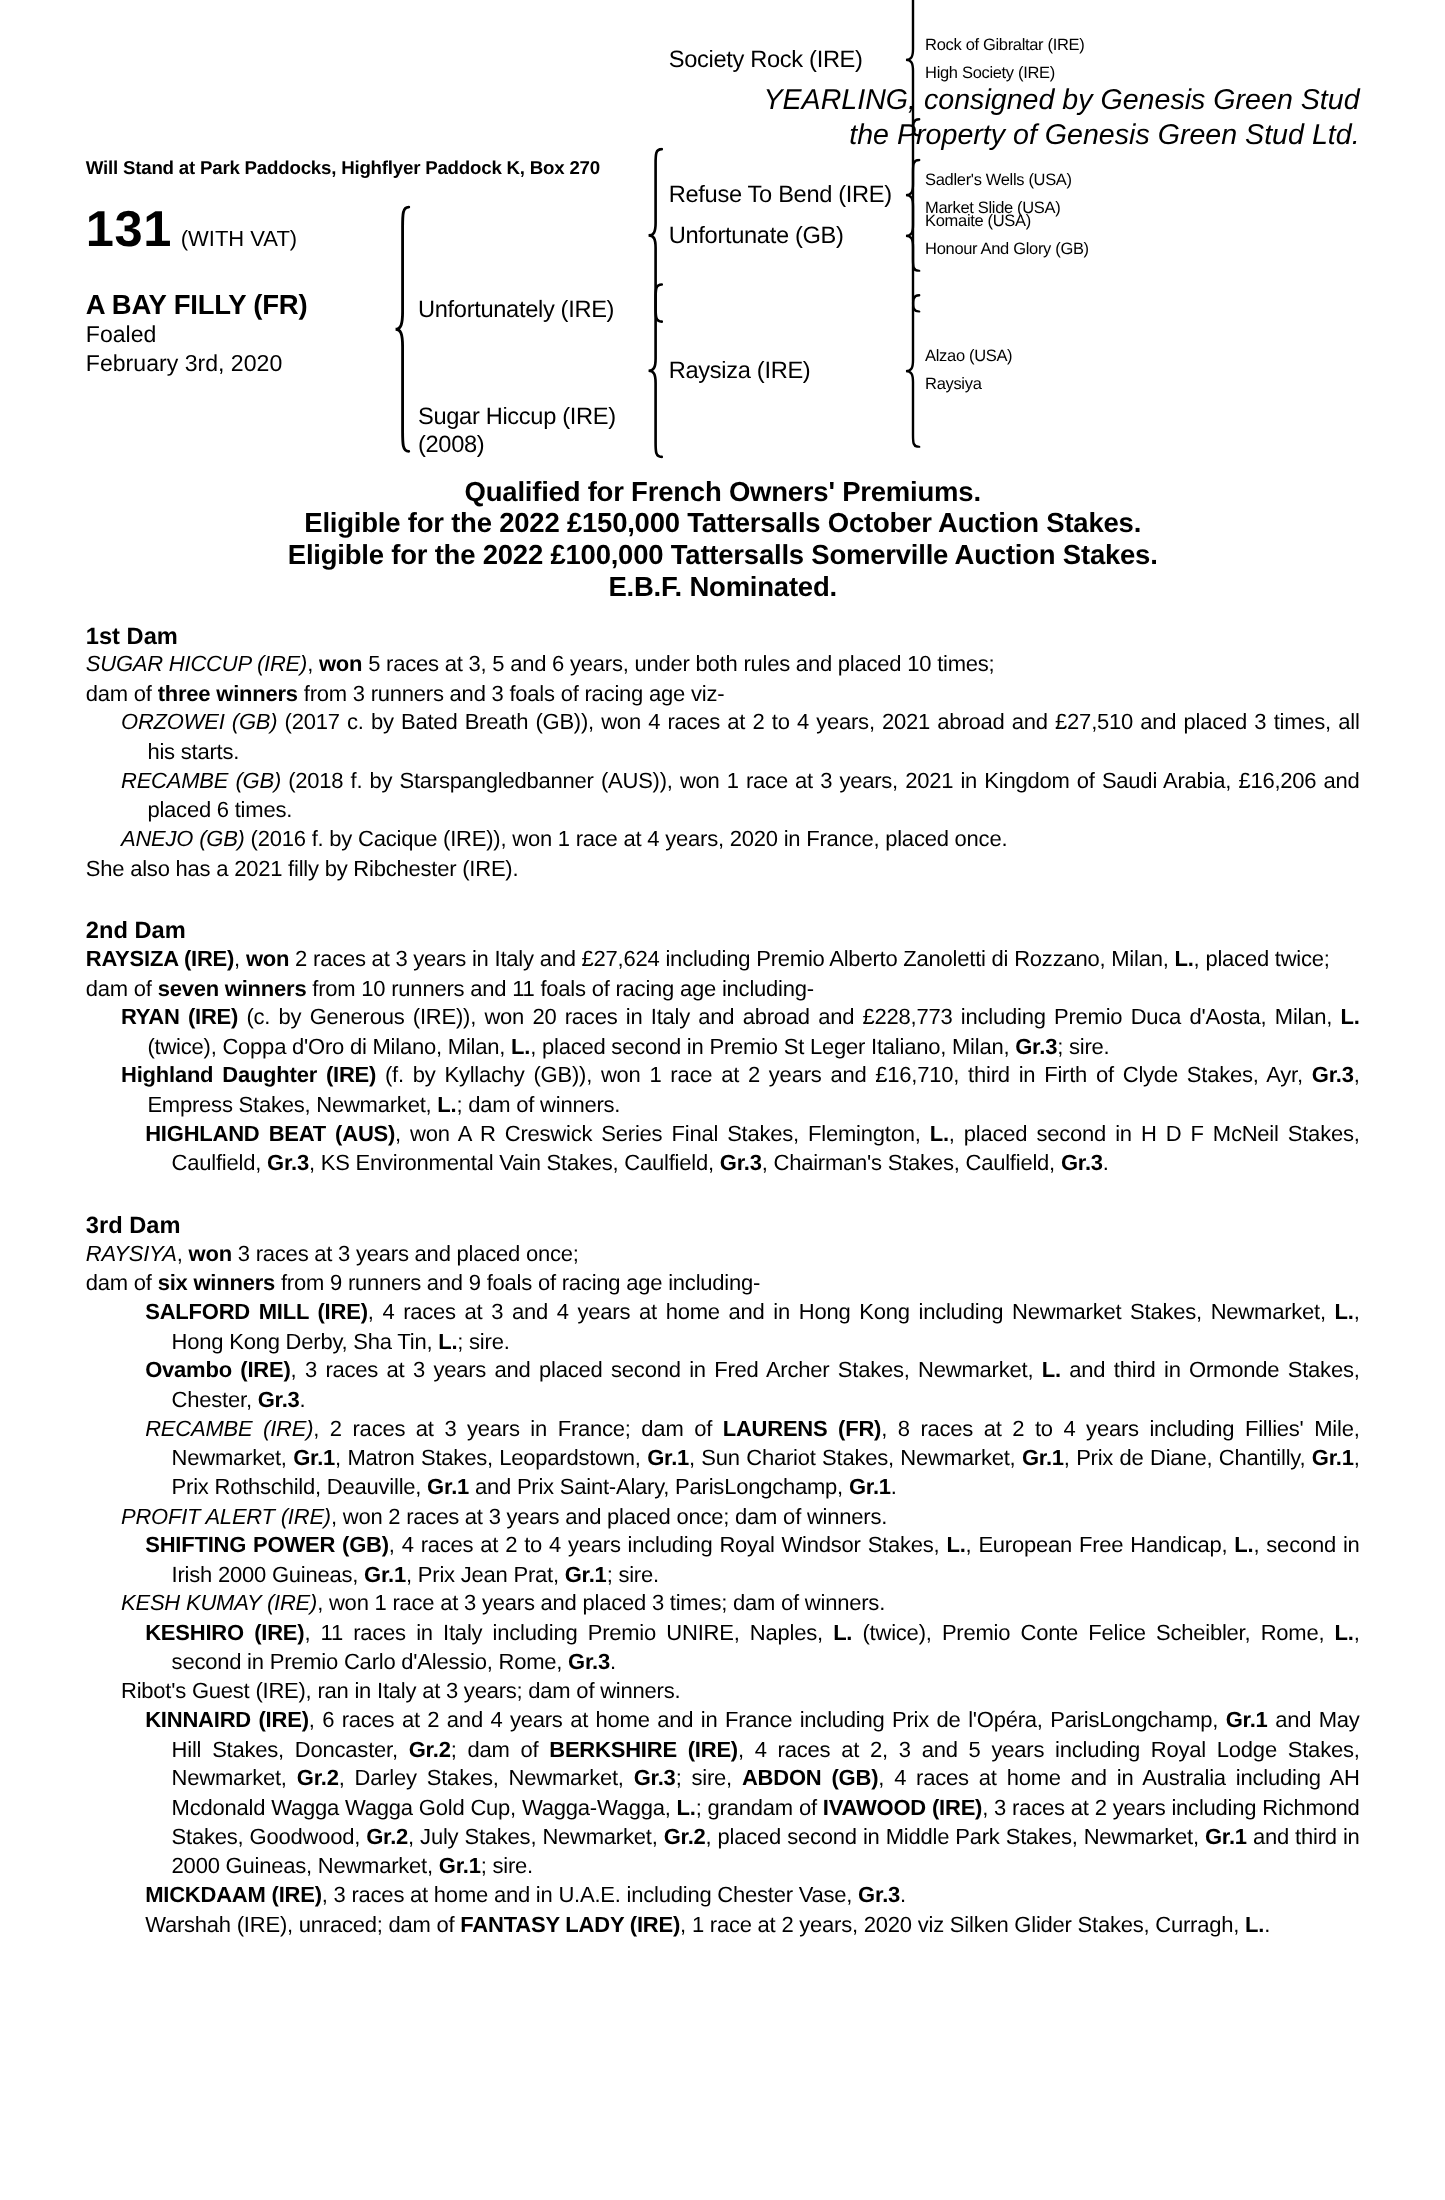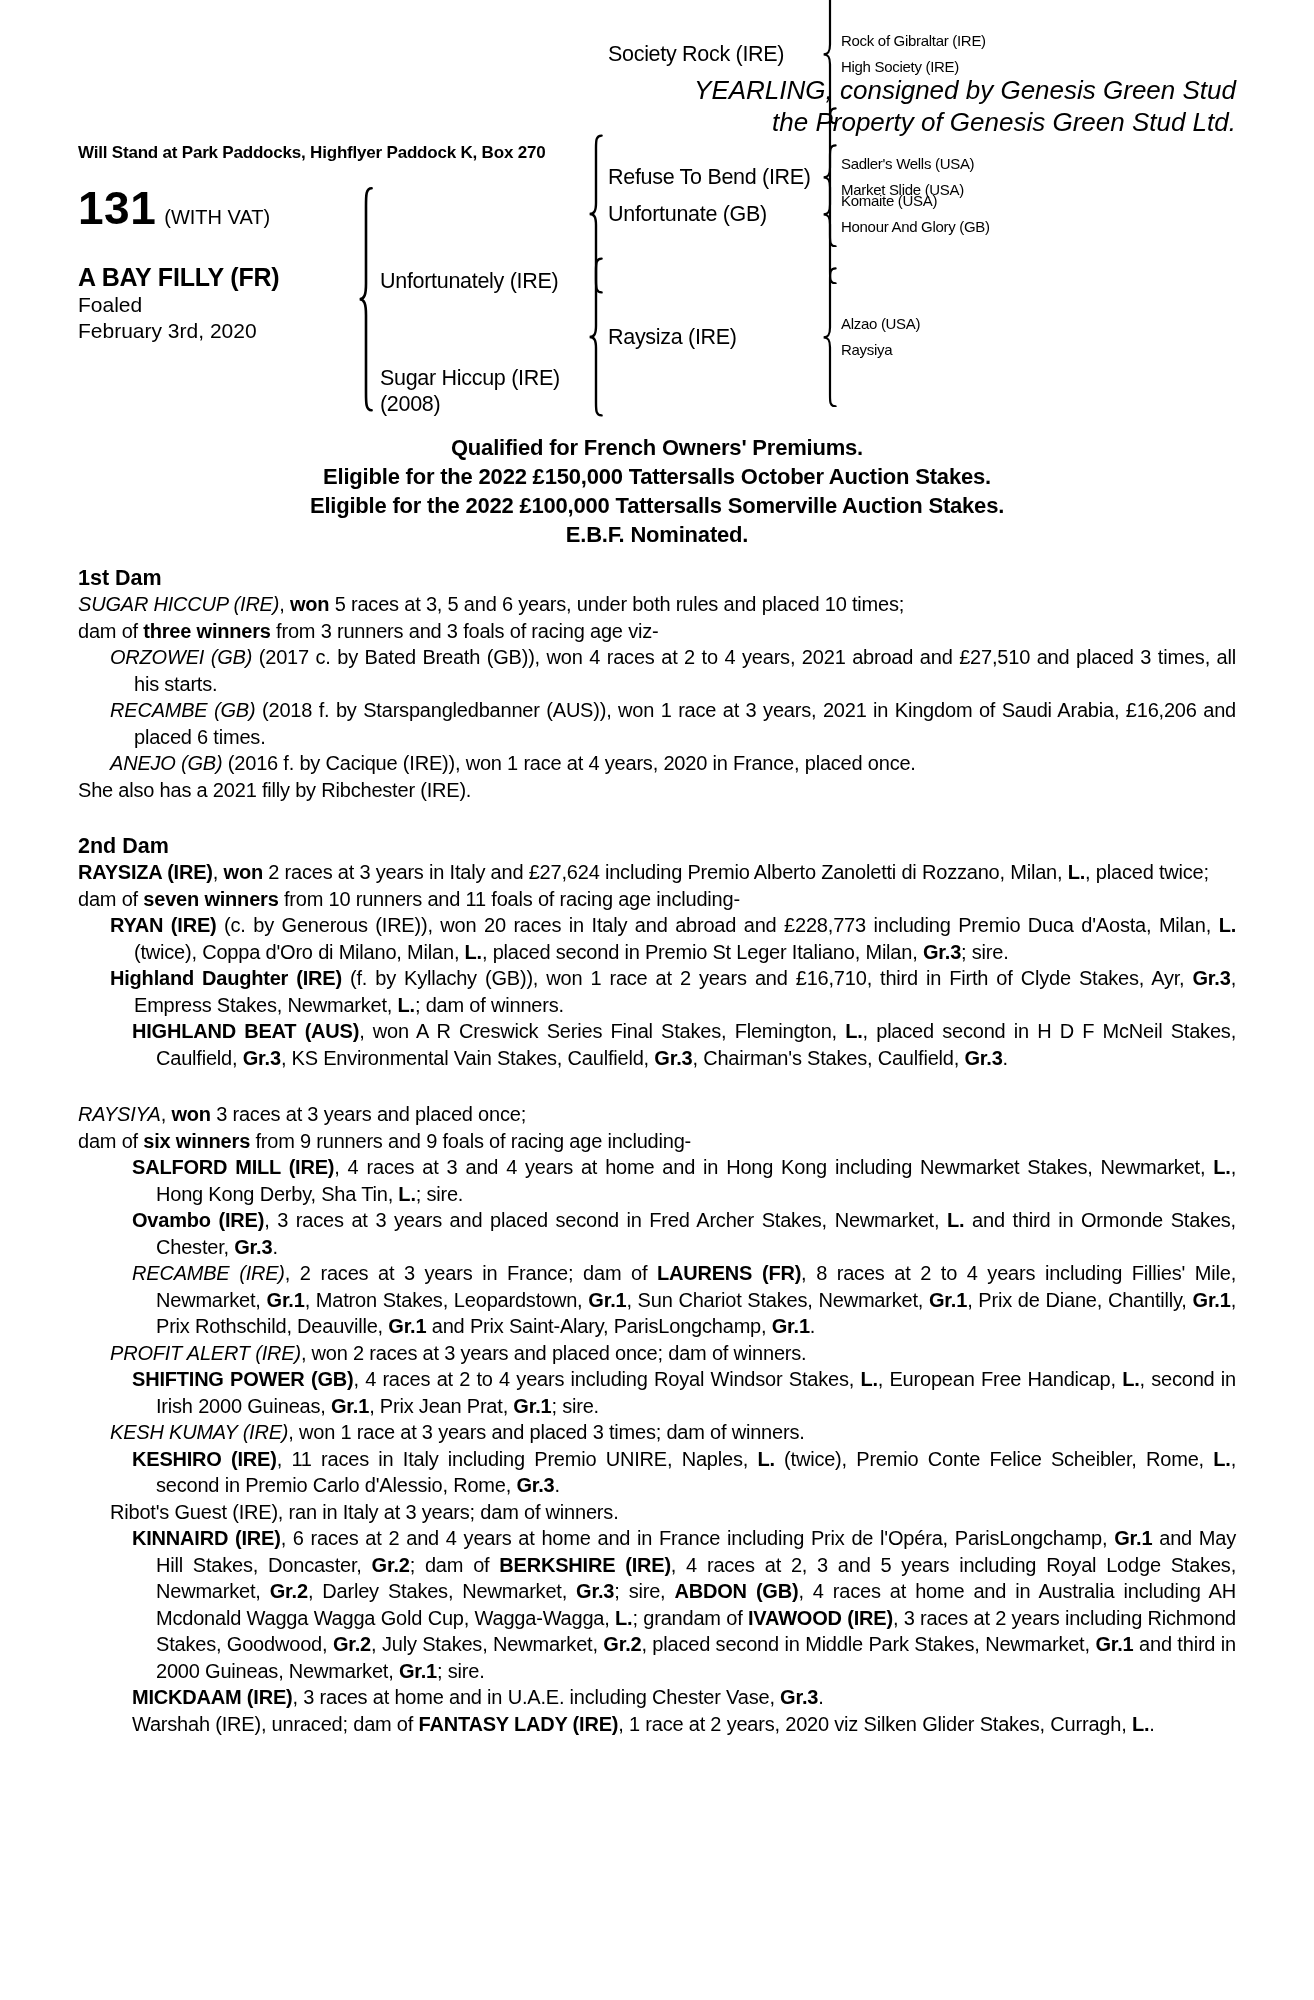--- a/index.html
+++ b/index.html
@@ -30,21 +30,21 @@
   .gen1-name{width:208px;flex:0 0 auto;font-size:21.5px;line-height:26px;display:flex;
              flex-direction:column;justify-content:center;padding-left:6px;letter-spacing:-0.3px;}
   .gen2-stack{flex:1;display:flex;flex-direction:column;justify-content:space-between;}
   .gen2-item{display:flex;align-items:stretch;flex:1;}
   .gen2-name{width:214px;flex:0 0 auto;font-size:21.5px;line-height:26px;display:flex;
              align-items:center;padding-left:4px;letter-spacing:-0.3px;}
   .gen3-stack{flex:1;display:flex;flex-direction:column;justify-content:center;
               font-size:15px;line-height:26.5px;padding-left:3px;letter-spacing:-0.3px;}
 
   
-  .notices{text-align:center;font-weight:bold;font-size:22px;line-height:29px;
+  .notices{text-align:center;font-weight:bold;font-size:25px;line-height:29px;
            margin-top:14px;letter-spacing:-0.2px;}
 
   
   .sections{margin-top:16px;}
   .section{margin-top:0;}
   .section + .section{margin-top:30px;}
   .dam-head{font-size:21.5px;font-weight:bold;line-height:26px;}
   .para{font-size:20px;line-height:26.5px;text-align:justify;margin:0;letter-spacing:-0.2px;}
   .lvl0{padding-left:32px;text-indent:-32px;}
   .lvl1{padding-left:56px;text-indent:-24px;}
@@ -179,20 +179,21 @@
       </div>
       <div class="section">
         <div class="dam-head">2nd Dam</div>
         <p class="para lvl0"><span class="seg-b">RAYSIZA (IRE)</span><span>, </span><span class="seg-b">won</span><span> 2 races at 3 years in Italy and £27,624 including Premio Alberto Zanoletti di Rozzano, Milan, </span><span class="seg-b">L.</span><span>, placed twice;</span></p>
         <p class="para lvl0"><span>dam of </span><span class="seg-b">seven winners</span><span> from 10 runners and 11 foals of racing age including-</span></p>
         <p class="para lvl1"><span class="seg-b">RYAN (IRE)</span><span> (c. by Generous (IRE)), won 20 races in Italy and abroad and £228,773 including Premio Duca d'Aosta, Milan, </span><span class="seg-b">L.</span><span> (twice), Coppa d'Oro di Milano, Milan, </span><span class="seg-b">L.</span><span>, placed second in Premio St Leger Italiano, Milan, </span><span class="seg-b">Gr.3</span><span>; sire.</span></p>
         <p class="para lvl1"><span class="seg-b">Highland Daughter (IRE)</span><span> (f. by Kyllachy (GB)), won 1 race at 2 years and £16,710, third in Firth of Clyde Stakes, Ayr, </span><span class="seg-b">Gr.3</span><span>, Empress Stakes, Newmarket, </span><span class="seg-b">L.</span><span>; dam of winners.</span></p>
         <p class="para lvl2"><span class="seg-b">HIGHLAND BEAT (AUS)</span><span>, won A R Creswick Series Final Stakes, Flemington, </span><span class="seg-b">L.</span><span>, placed second in H D F McNeil Stakes, Caulfield, </span><span class="seg-b">Gr.3</span><span>, KS Environmental Vain Stakes, Caulfield, </span><span class="seg-b">Gr.3</span><span>, Chairman's Stakes, Caulfield, </span><span class="seg-b">Gr.3</span><span>.</span></p>
       </div>
       <div class="section">
+        <div class="dam-head">3rd Dam</div>
         <p class="para lvl0"><span class="seg-i">RAYSIYA</span><span>, </span><span class="seg-b">won</span><span> 3 races at 3 years and placed once;</span></p>
         <p class="para lvl0"><span>dam of </span><span class="seg-b">six winners</span><span> from 9 runners and 9 foals of racing age including-</span></p>
         <p class="para lvl2"><span class="seg-b">SALFORD MILL (IRE)</span><span>, 4 races at 3 and 4 years at home and in Hong Kong including Newmarket Stakes, Newmarket, </span><span class="seg-b">L.</span><span>, Hong Kong Derby, Sha Tin, </span><span class="seg-b">L.</span><span>; sire.</span></p>
         <p class="para lvl2"><span class="seg-b">Ovambo (IRE)</span><span>, 3 races at 3 years and placed second in Fred Archer Stakes, Newmarket, </span><span class="seg-b">L.</span><span> and third in Ormonde Stakes, Chester, </span><span class="seg-b">Gr.3</span><span>.</span></p>
         <p class="para lvl2"><span class="seg-i">RECAMBE (IRE)</span><span>, 2 races at 3 years in France; dam of </span><span class="seg-b">LAURENS (FR)</span><span>, 8 races at 2 to 4 years including Fillies' Mile, Newmarket, </span><span class="seg-b">Gr.1</span><span>, Matron Stakes, Leopardstown, </span><span class="seg-b">Gr.1</span><span>, Sun Chariot Stakes, Newmarket, </span><span class="seg-b">Gr.1</span><span>, Prix de Diane, Chantilly, </span><span class="seg-b">Gr.1</span><span>, Prix Rothschild, Deauville, </span><span class="seg-b">Gr.1</span><span> and Prix Saint-Alary, ParisLongchamp, </span><span class="seg-b">Gr.1</span><span>.</span></p>
         <p class="para lvl1"><span class="seg-i">PROFIT ALERT (IRE)</span><span>, won 2 races at 3 years and placed once; dam of winners.</span></p>
         <p class="para lvl2"><span class="seg-b">SHIFTING POWER (GB)</span><span>, 4 races at 2 to 4 years including Royal Windsor Stakes, </span><span class="seg-b">L.</span><span>, European Free Handicap, </span><span class="seg-b">L.</span><span>, second in Irish 2000 Guineas, </span><span class="seg-b">Gr.1</span><span>, Prix Jean Prat, </span><span class="seg-b">Gr.1</span><span>; sire.</span></p>
         <p class="para lvl1"><span class="seg-i">KESH KUMAY (IRE)</span><span>, won 1 race at 3 years and placed 3 times; dam of winners.</span></p>
         <p class="para lvl2"><span class="seg-b">KESHIRO (IRE)</span><span>, 11 races in Italy including Premio UNIRE, Naples, </span><span class="seg-b">L.</span><span> (twice), Premio Conte Felice Scheibler, Rome, </span><span class="seg-b">L.</span><span>, second in Premio Carlo d'Alessio, Rome, </span><span class="seg-b">Gr.3</span><span>.</span></p>
         <p class="para lvl1"><span>Ribot's Guest (IRE), ran in Italy at 3 years; dam of winners.</span></p>

